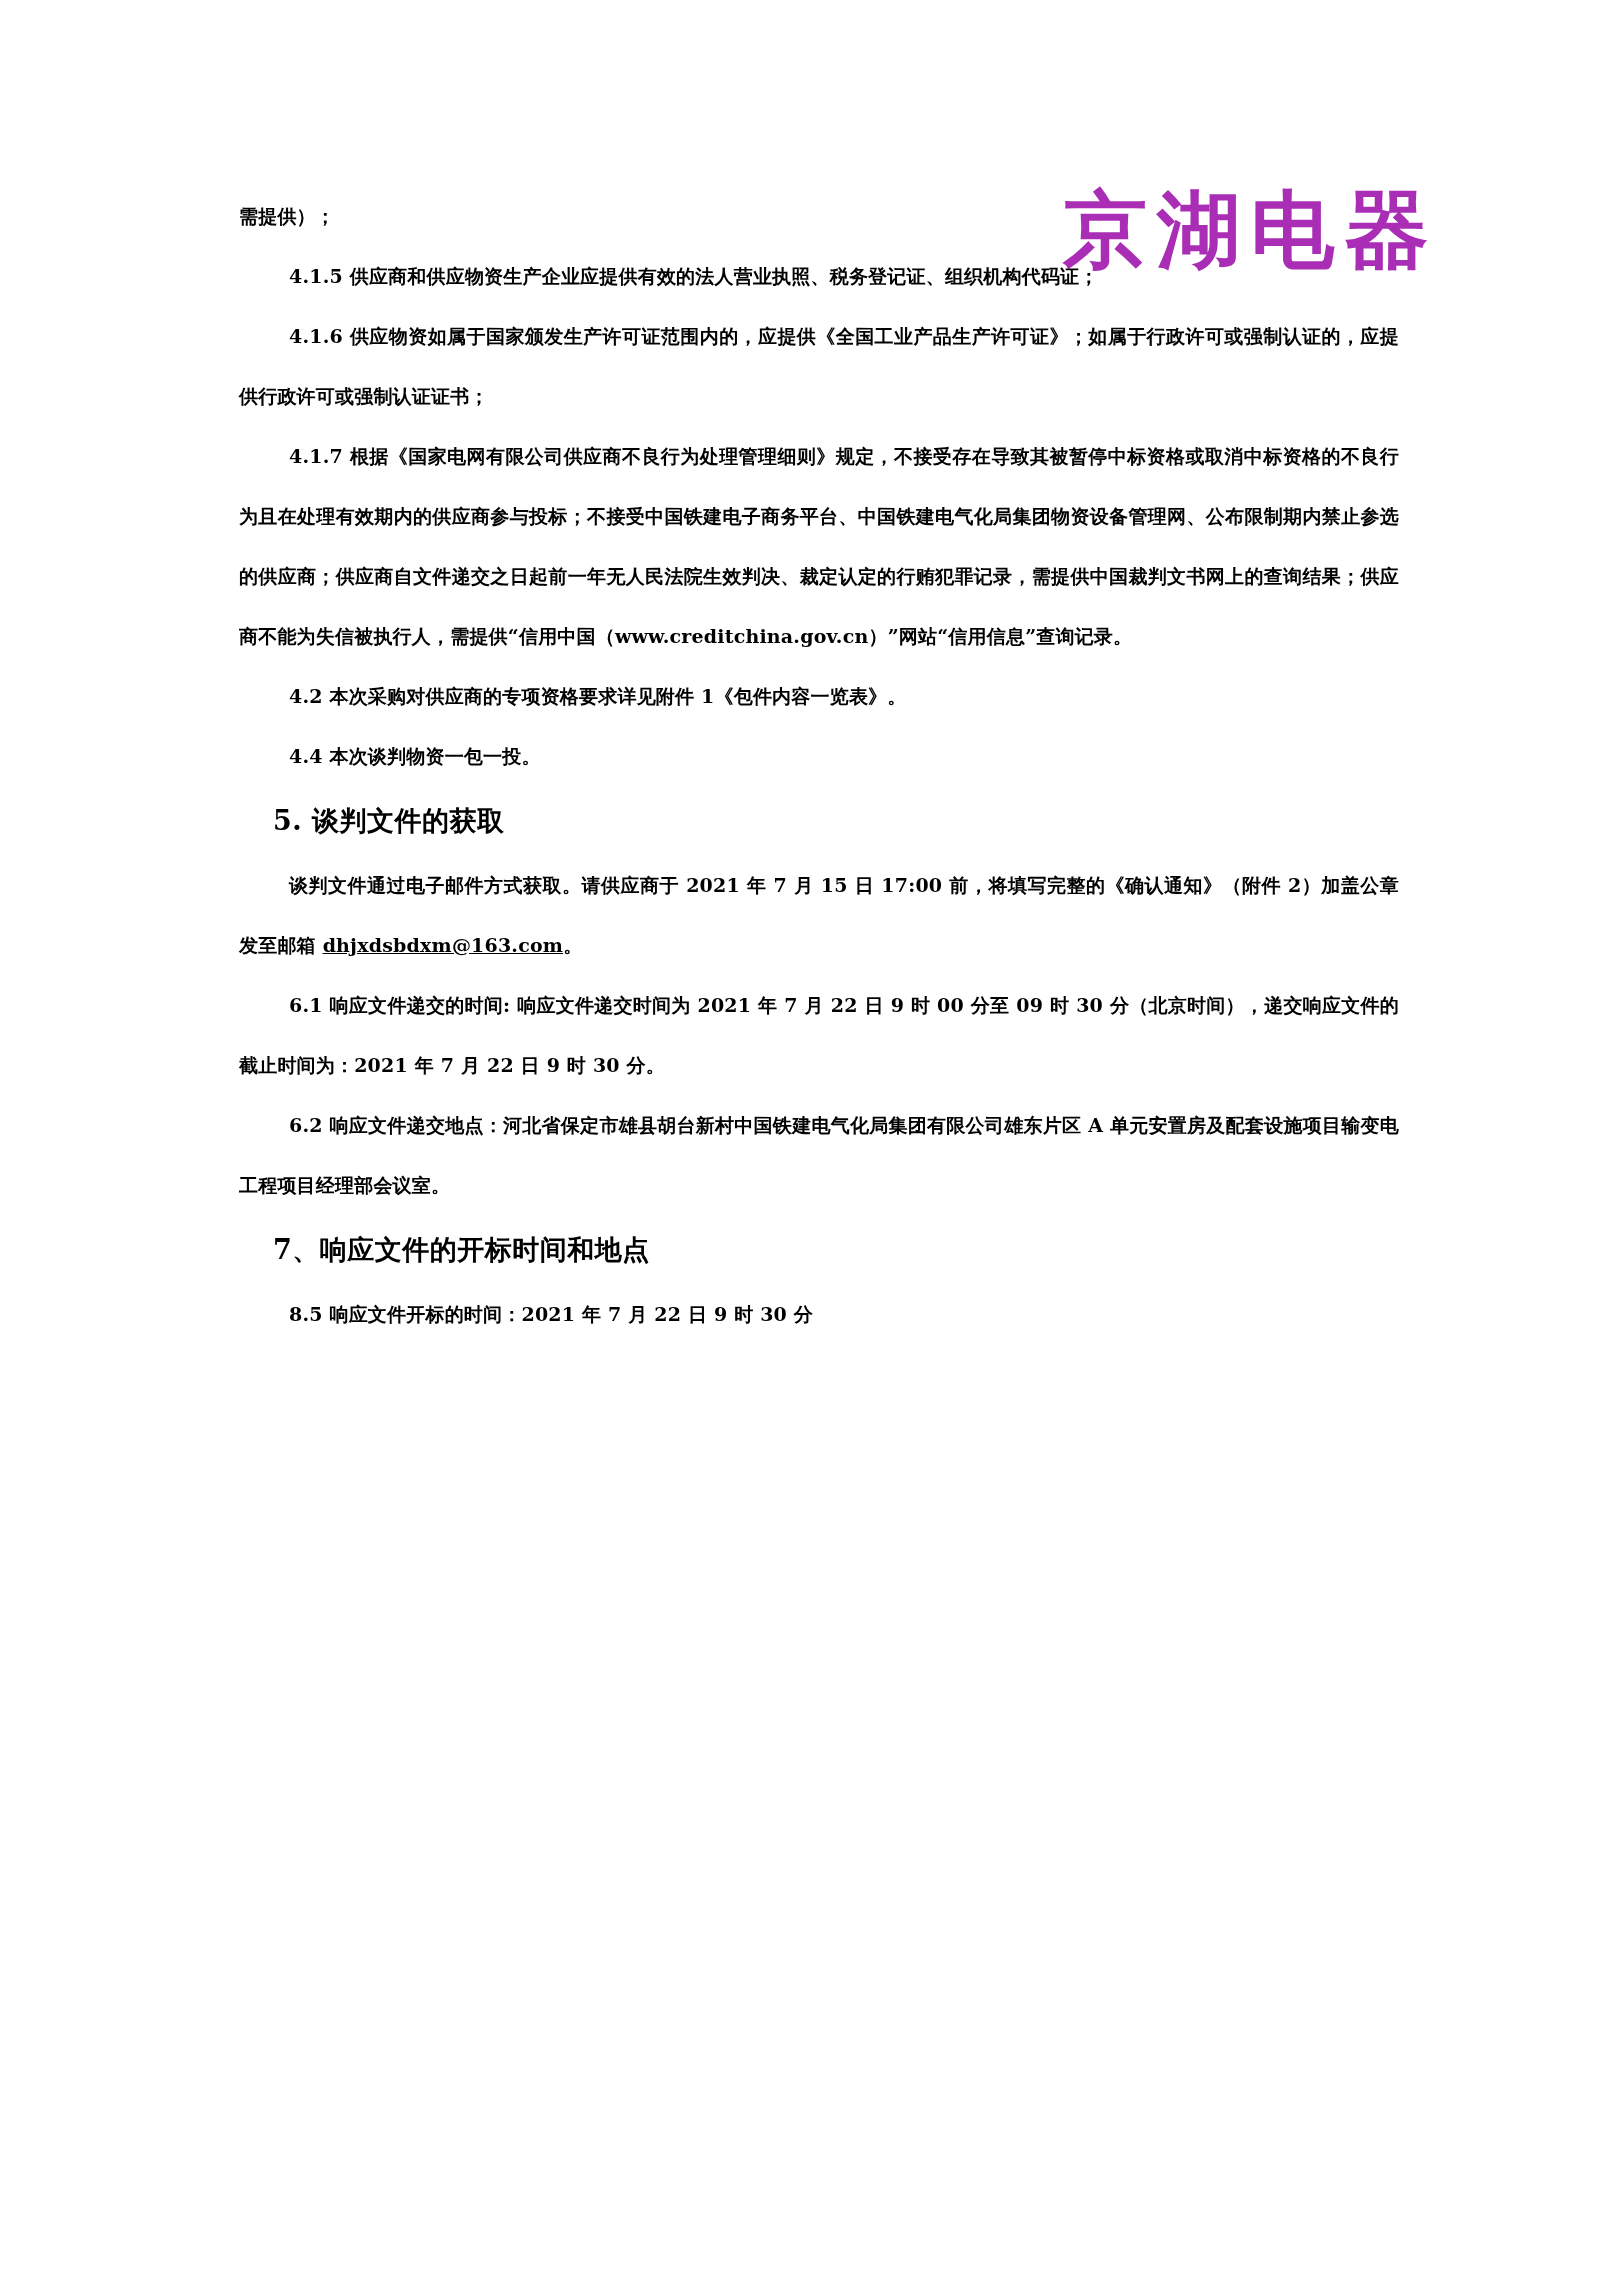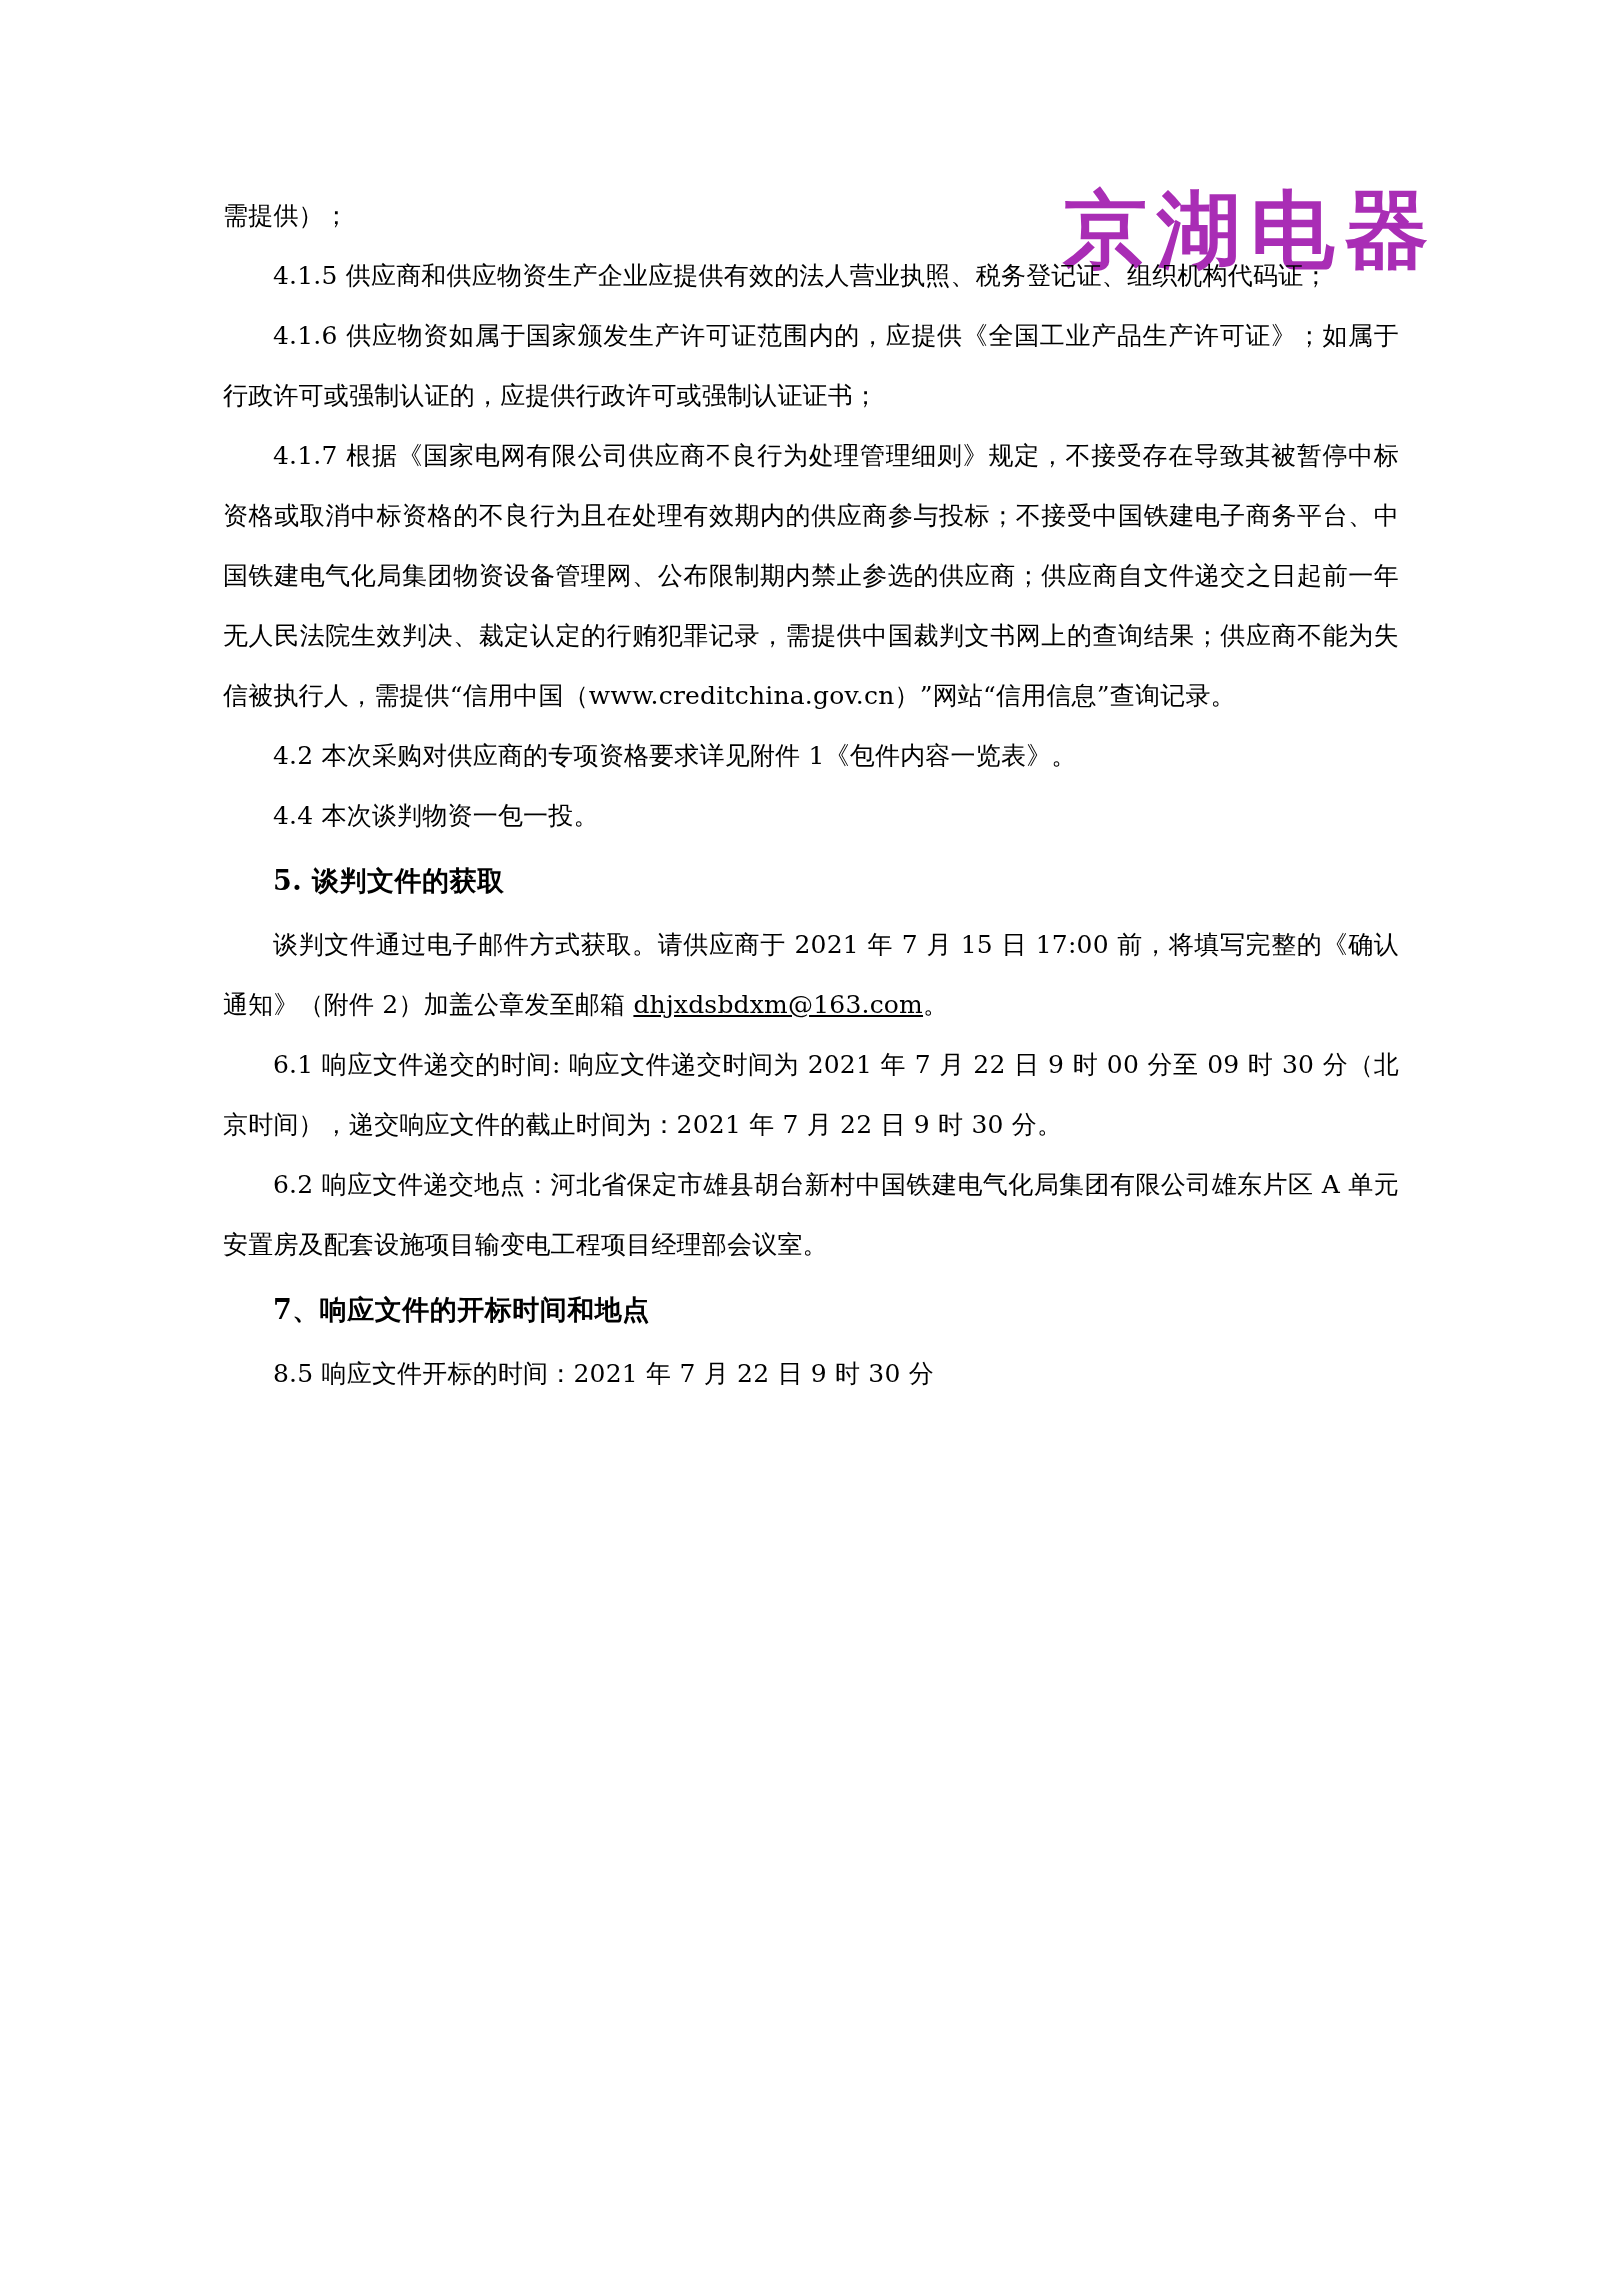--- a/index.html
+++ b/index.html
@@ -16,26 +16,27 @@
     font-family: "DejaVu Serif", "Liberation Serif", serif;
     color: #000000;
   }
   .content {
     position: absolute;
     left: 223px;
     top: 186px;
     width: 1176px;
   }
   p {
-    margin: 0 0 0 0;
-    font-size: 25px;
+    margin: 0 0 0 16px;
+    font-size: 19px;
     line-height: 60px;
     text-align: justify;
     text-justify: inter-ideograph;
     letter-spacing: 0.2px;
+    font-weight: bold;
   }
   p.indent {
     text-indent: 50px;
   }
   h2 {
     margin: 0;
     font-size: 27px;
     line-height: 69px;
     font-weight: bold;
     text-indent: 50px;

